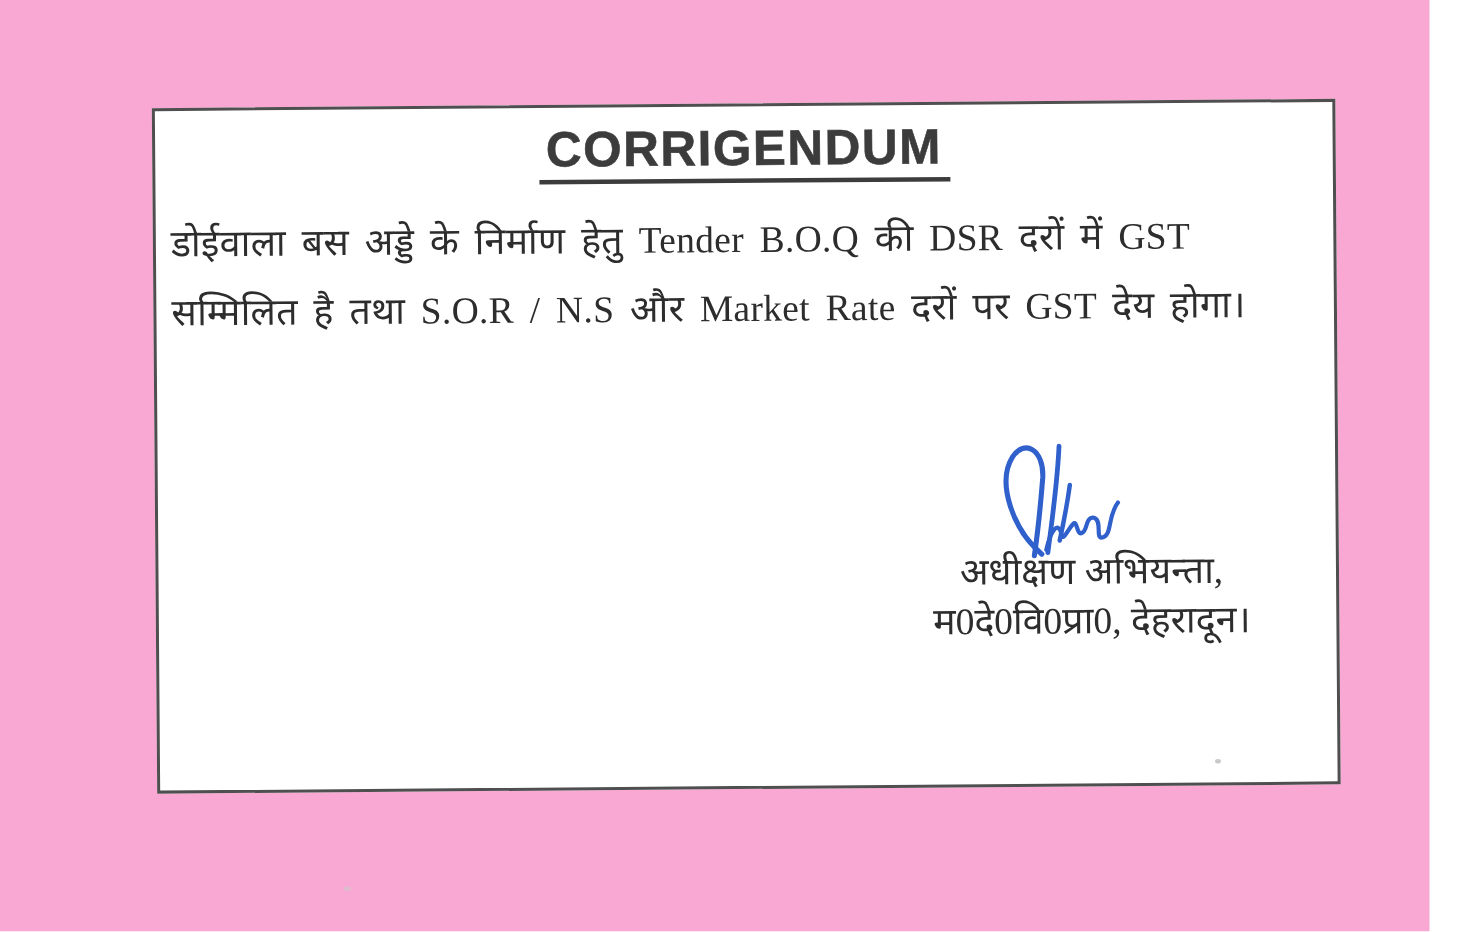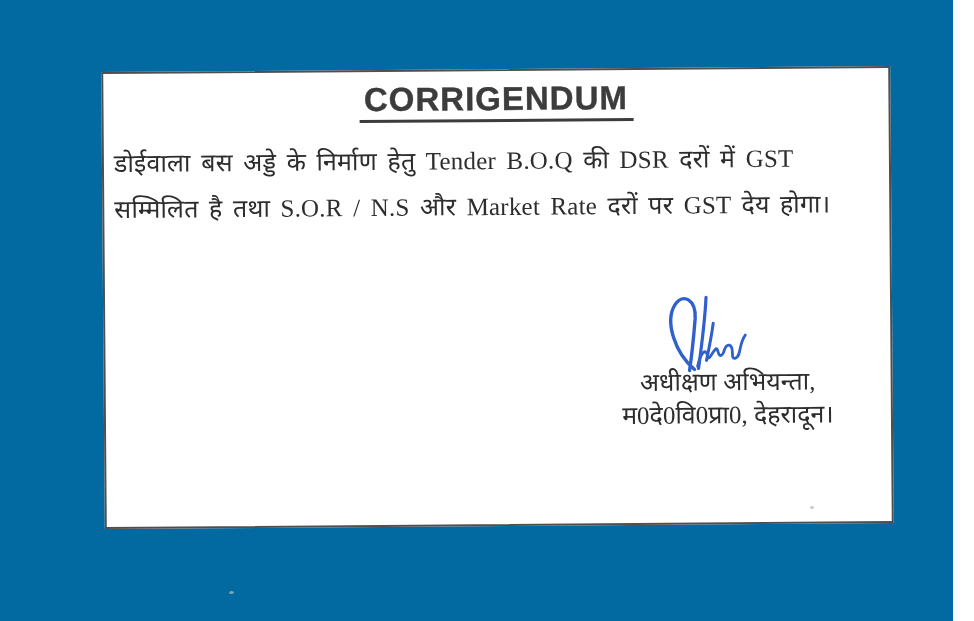--- a/index.html
+++ b/index.html
@@ -4,21 +4,21 @@
 <style>
   html, body {
     margin: 0;
     padding: 0;
     background: #ffffff;
   }
   .page {
     position: relative;
     width: 953px;
     height: 621px;
-    background: #0369a1;
+    background: #f9a8d4;
     overflow: hidden;
     font-family: "Liberation Serif", serif;
   }
   
   .doc-box {
     position: absolute;
     left: 103px;
     top: 69px;
     width: 789px;
     height: 457px;

